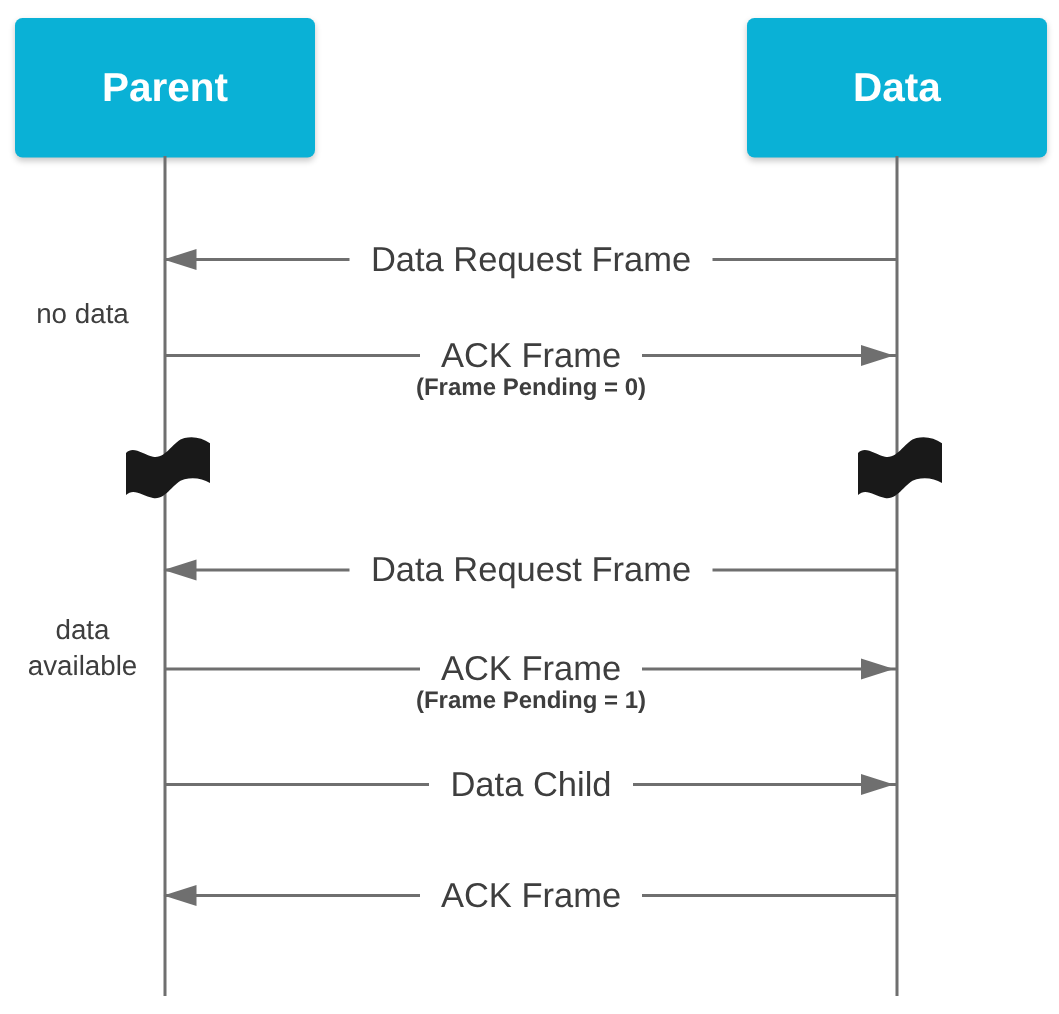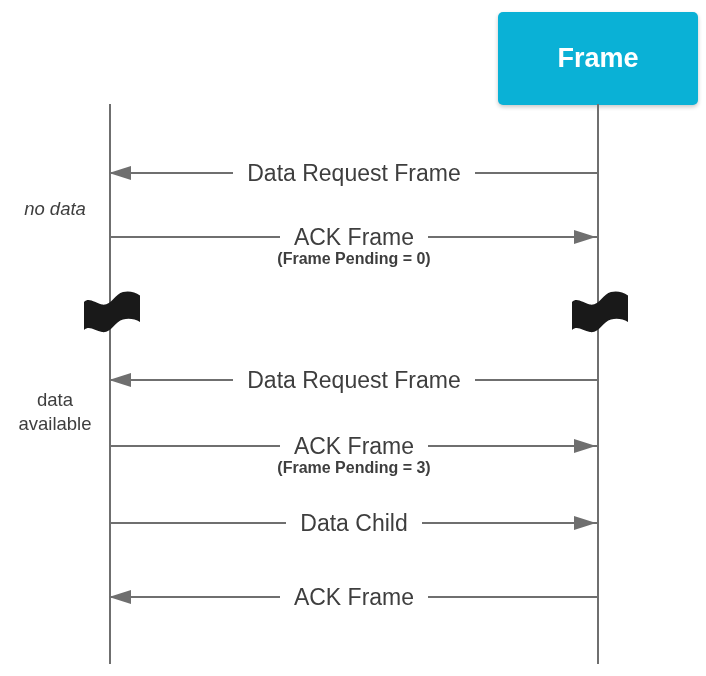--- a/index.html
+++ b/index.html
@@ -95,39 +95,42 @@
   .msg-sublabel:empty { display: none; }
   .side-label {
     position: absolute;
     left: 6px;
     width: 98px;
     text-align: center;
     font-size: 18.5px;
     line-height: 24px;
     color: var(--text);
   }
-  .side-label-nodata { top: 197px; font-style: italic; }
-  .side-label-dataavail { top: 388px; }
+  .side-label-nodata { top: 197px; }
+  .side-label-dataavail { top: 408px; }
   .flag {
     position: absolute;
     width: 56px;
     height: 44px;
   }
   .flag-parent { left: 84px;  top: 290px; }
   .flag-child  { left: 572px; top: 290px; }
   .flag svg { width: 100%; height: 100%; display: block; }
   .flag path { fill: var(--flag); }
 </style>
 </head>
 <body>
 
 <div class="canvas">
 
+  <div class="actor-box actor-parent">
+    <span>Parent</span>
+  </div>
   <div class="actor-box actor-child">
-    <span>Frame</span>
+    <span>Data</span>
   </div>
 
   <div class="lifeline lifeline-parent"></div>
   <div class="lifeline lifeline-child"></div>
 
   <div class="side-label side-label-nodata">no data</div>
   <div class="side-label side-label-dataavail">data available</div>
 
   <div class="msg" style="top:173px">
     <div class="msg-line"></div>
@@ -165,21 +168,21 @@
       <span class="msg-label">Data Request Frame</span>
       
     </div>
   </div>
 
   <div class="msg" style="top:446px">
     <div class="msg-line"></div>
     <div class="arrow-head right"></div>
     <div class="msg-label-wrap">
       <span class="msg-label">ACK Frame</span>
-      <span class="msg-sublabel">(Frame Pending = 3)</span>
+      <span class="msg-sublabel">(Frame Pending = 1)</span>
     </div>
   </div>
 
   <div class="msg" style="top:523px">
     <div class="msg-line"></div>
     <div class="arrow-head right"></div>
     <div class="msg-label-wrap">
       <span class="msg-label">Data Child</span>
       
     </div>

